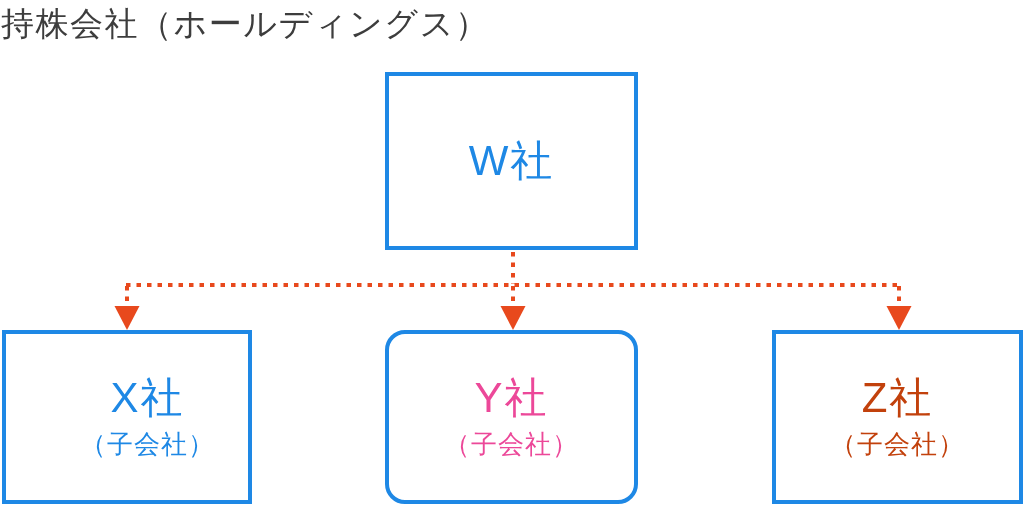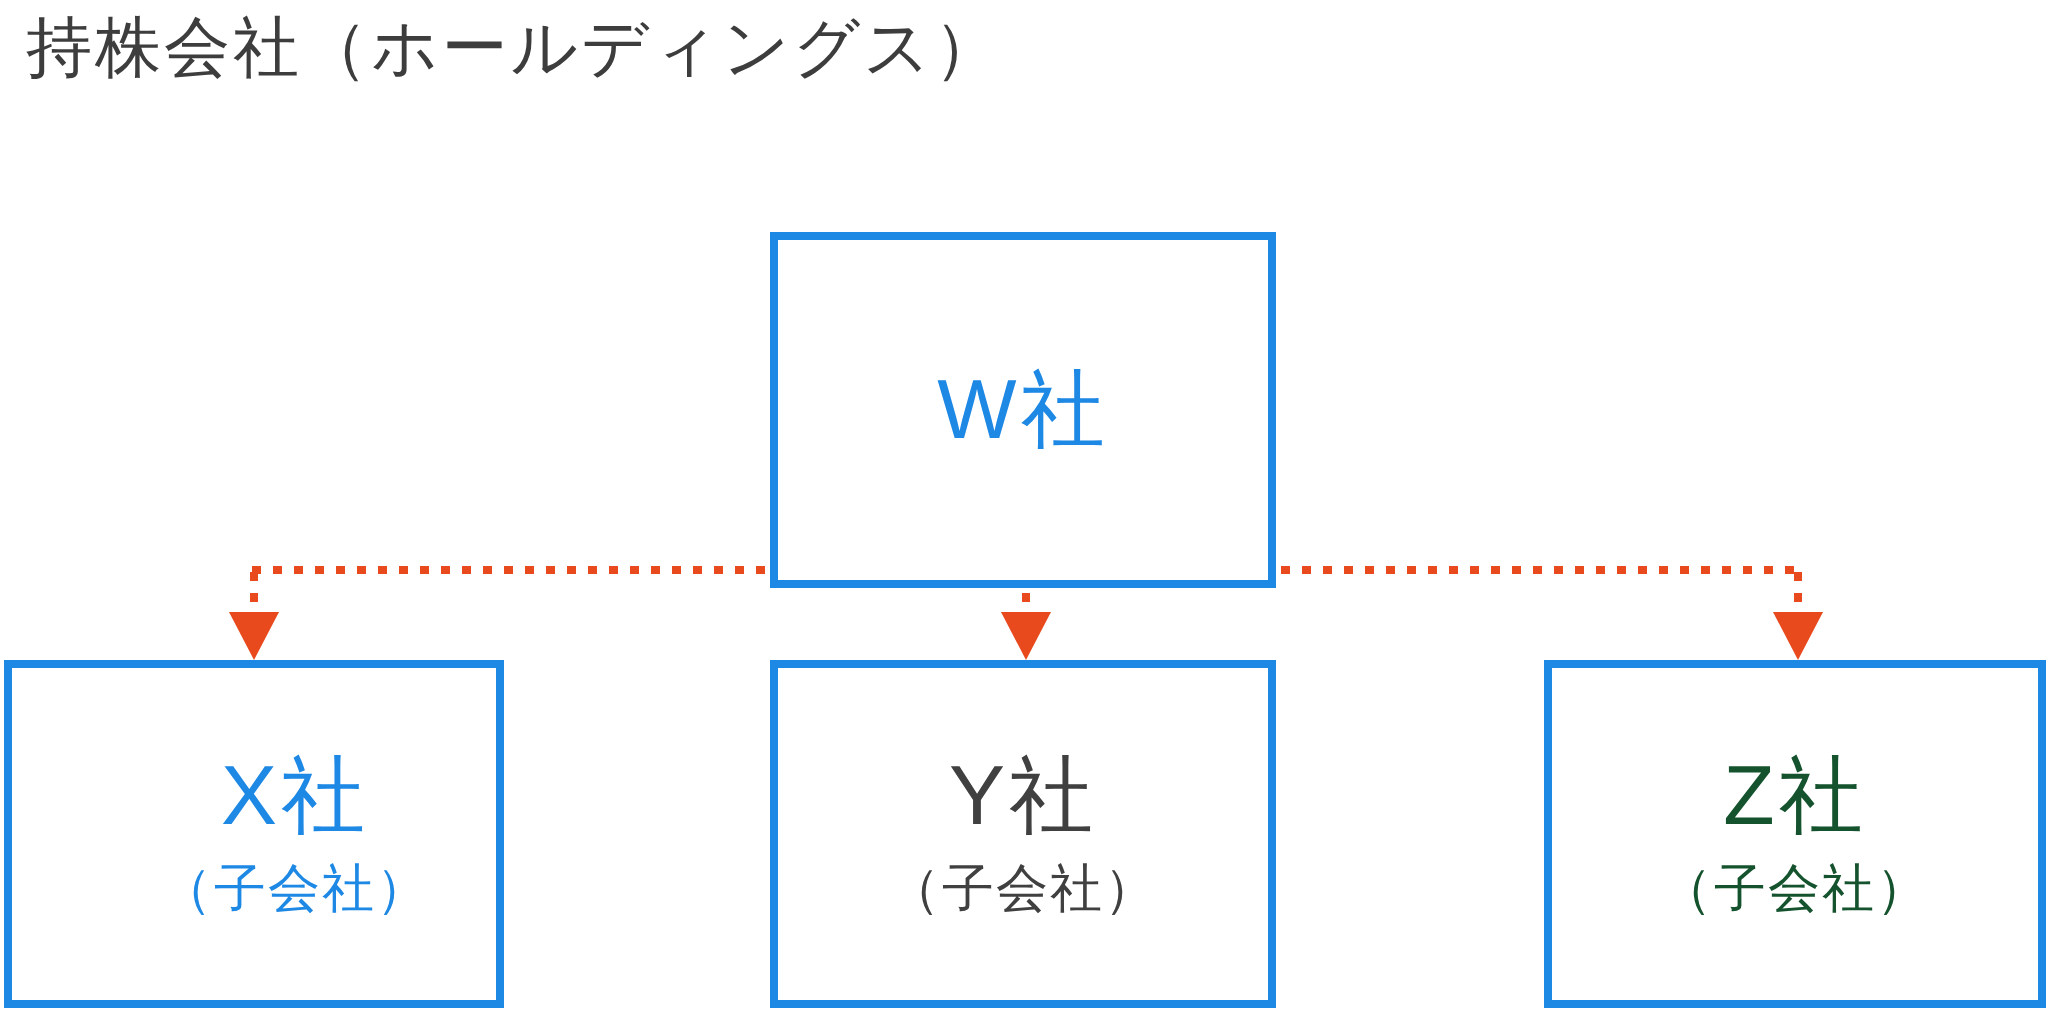--- a/index.html
+++ b/index.html
@@ -8,21 +8,21 @@
     font-family: "Liberation Sans", "DejaVu Sans", sans-serif;
     width: 1026px; height: 508px; overflow: hidden;
   }
   .canvas {
     position: relative;
     width: 1026px; height: 508px;
     background: #ffffff;
   }
   .diagram-title {
     position: absolute;
-    left: 13px; top: 2px;
+    left: 1px; top: 2px;
     font-size: 33px;
     letter-spacing: 1.5px;
     font-weight: 400;
     white-space: nowrap;
   }
   .connectors {
     position: absolute;
     left: 0; top: 0;
     width: 1026px; height: 508px;
     pointer-events: none;
@@ -48,21 +48,21 @@
     line-height: 1.05;
     letter-spacing: 2px;
     white-space: nowrap;
   }
   .node-role {
     font-size: 26px;
     line-height: 1.1;
     letter-spacing: 1px;
     white-space: nowrap;
   }
-  .node-parent  { left: 385px; top: 72px;  width: 253px; height: 178px; margin-top: 44px; }
+  .node-parent  { left: 385px; top: 72px;  width: 253px; height: 178px; }
   .node-child-x { left: 2px;   top: 330px; width: 250px; height: 174px; padding-left: 41px; }
   .node-child-y { left: 385px; top: 330px; width: 253px; height: 174px; }
   .node-child-z { left: 772px; top: 330px; width: 251px; height: 174px; }
 </style>
 </head>
 <body>
 
 <div class="canvas">
 
   <div class="diagram-title" style="color: rgb(61, 61, 61);">持株会社（ホールディングス）</div>
@@ -84,23 +84,23 @@
 
   <div class="node node-parent" style="border-color: rgb(30, 136, 229); color: rgb(30, 136, 229);">
     <div class="node-name">W社</div>
   </div>
 
   <div class="node node-child-x" style="border-color: rgb(30, 136, 229); color: rgb(30, 136, 229);">
     <div class="node-name">X社</div>
     <div class="node-role">（子会社）</div>
   </div>
 
-  <div class="node node-child-y" style="border-color: rgb(30, 136, 229); color: #404040;">
+  <div class="node node-child-y" style="border-color: rgb(30, 136, 229); color: #ec4899; border-radius: 20px;">
     <div class="node-name">Y社</div>
     <div class="node-role">（子会社）</div>
   </div>
 
-  <div class="node node-child-z" style="border-color: rgb(30, 136, 229); color: #14532d; text-align: right;">
+  <div class="node node-child-z" style="border-color: rgb(30, 136, 229); color: #c2410c; text-align: right;">
     <div class="node-name">Z社</div>
     <div class="node-role">（子会社）</div>
   </div>
 
 </div>
 
 </body></html>

